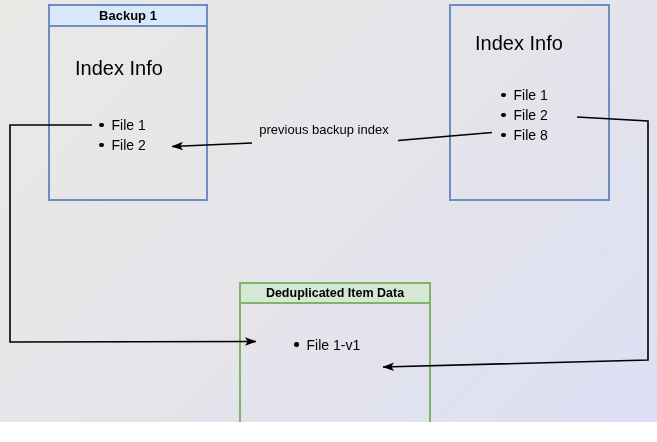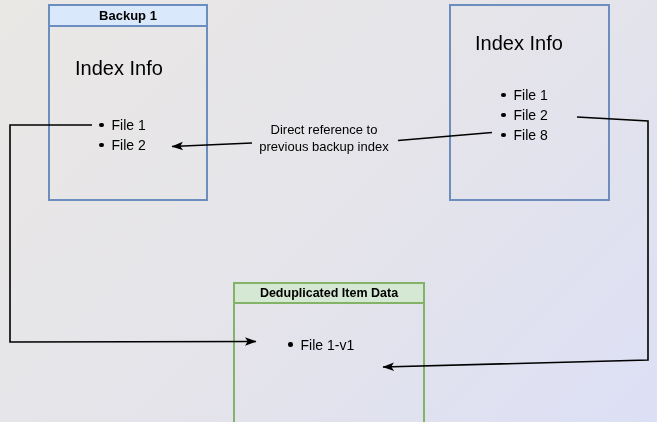--- a/index.html
+++ b/index.html
@@ -42,21 +42,21 @@
     margin: 0; padding: 0;
     list-style: none;
     font-size: 14px;
   }
   .file-list li { display: flex; align-items: center; height: 20px; gap: 8px; white-space: nowrap; }
   #dedup .file-list li { height: 21px; text-align: center; }
   .dot { width: 4.5px; height: 4.5px; border-radius: 50%; background: #000; flex: 0 0 auto; }
 
   #backup1 { left: 48px;  top: 4px;   width: 160px; height: 197px; }
   #backup2 { left: 449px; top: 4px;   width: 161px; height: 197px; }
-  #dedup   { left: 233px; top: 282px; width: 192px; height: 156px; }
+  #dedup   { left: 239px; top: 282px; width: 192px; height: 156px; }
 
   #backup1 .section-label { left: 25px; top: 30px; }
   #backup1 .file-list     { left: 49px; top: 88px; }
   #backup2 .section-label { left: 24px; top: 26px; }
   #backup2 .file-list     { left: 50px; top: 79px; }
   #dedup   .file-list     { left: 53px; top: 30px; }
 
   .annotation {
     position: absolute;
     left: 238px; top: 121px;
@@ -120,21 +120,20 @@
       <ul class="file-list">
         <li>
           <span class="dot"></span>
           <span>File 1-v1</span>
         </li>
       </ul>
     </div>
   </div>
 
   <div class="annotation">
-    <div>Direct reference to</div>
     <div>previous backup index</div>
   </div>
 
   <svg class="connectors" width="657" height="442" viewBox="0 0 657 442">
     <defs>
       <marker id="ah" markerUnits="userSpaceOnUse" markerWidth="13" markerHeight="10" refX="11.5" refY="5" orient="auto">
         <path d="M0.5,0.8 L12,5 L0.5,9.2 L3.2,5 Z" fill="#000"></path>
       </marker>
     </defs>
 

